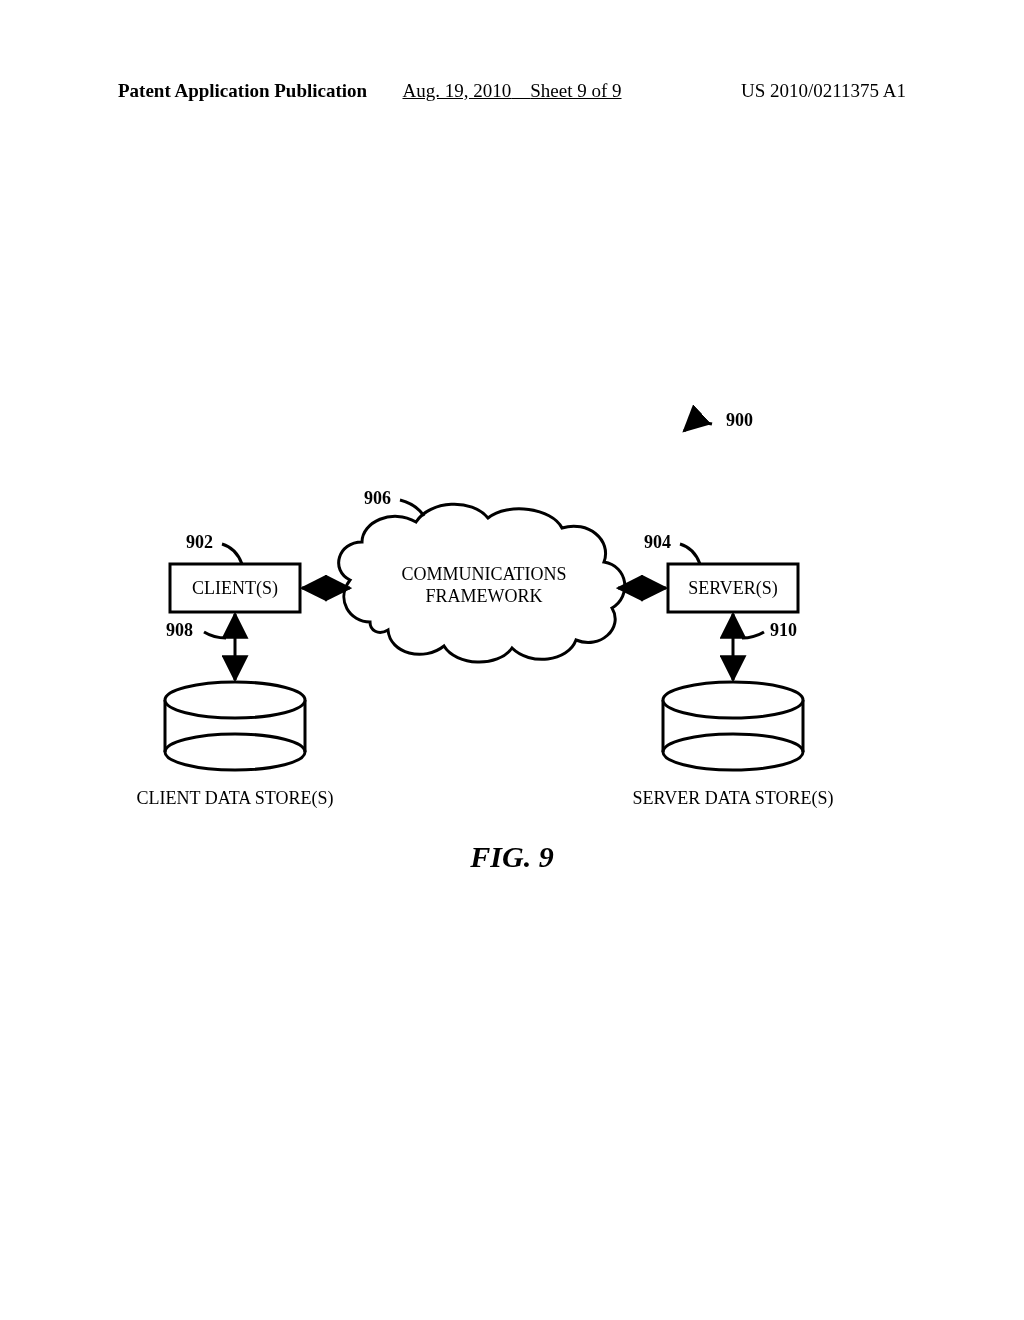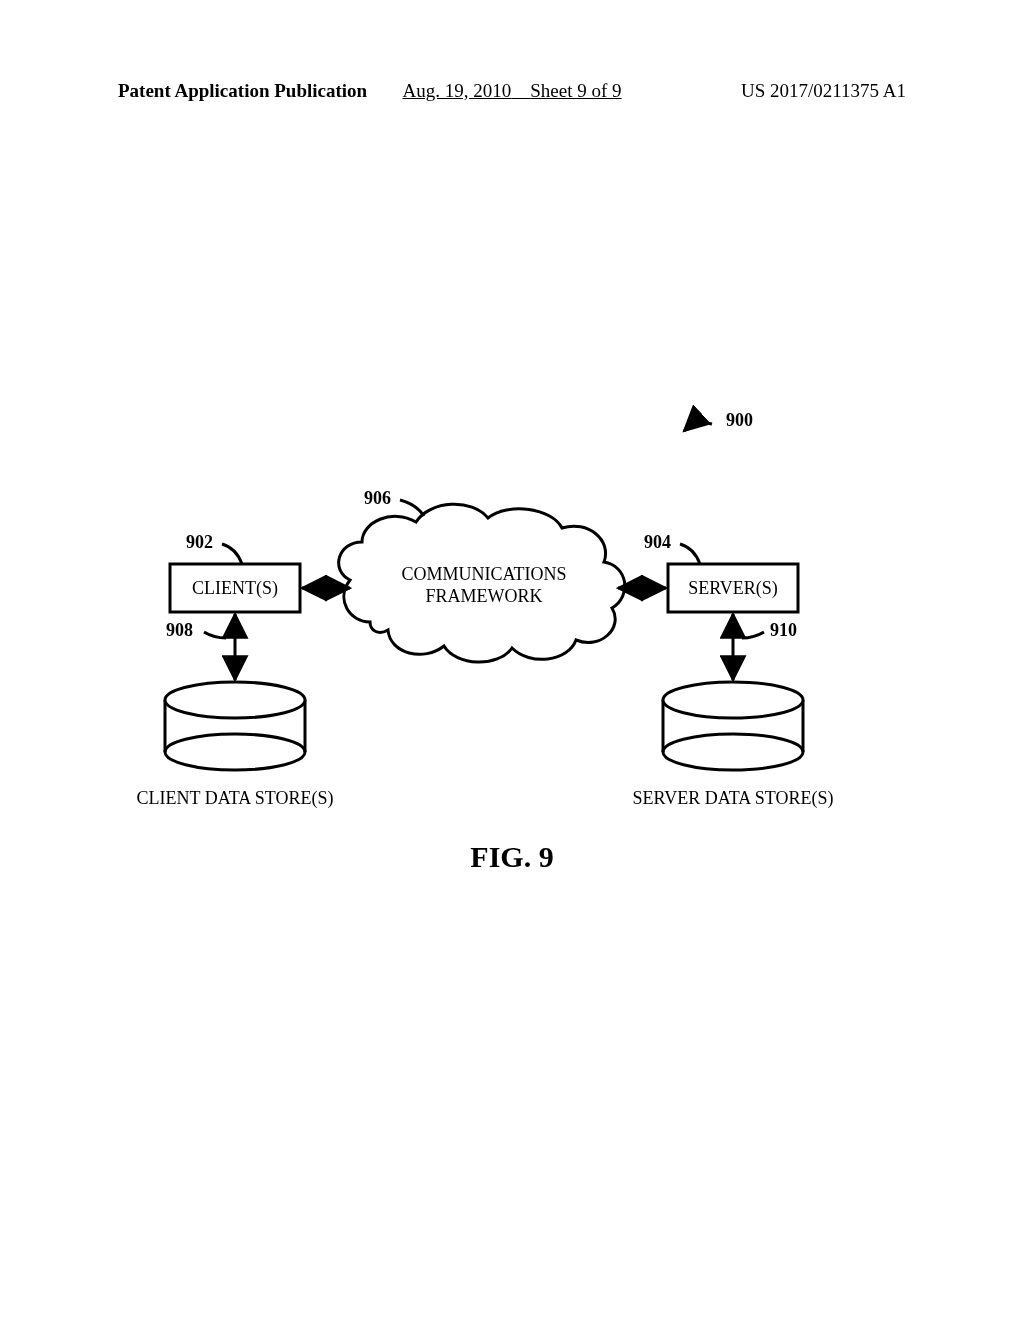--- a/index.html
+++ b/index.html
@@ -53,37 +53,38 @@
     font-family: "Times New Roman", serif;
     font-size: 18px;
     font-weight: bold;
   }
   .fig-caption {
     position: absolute;
     width: 1024px;
     text-align: center;
     top: 840px;
     font-size: 30px;
+    font-style: italic;
     font-weight: bold;
     font-family: "Times New Roman", serif;
   }
 </style>
 </head>
 <body>
 
 <div class="page">
 
   <div class="header">
     <span class="header-left">Patent Application Publication</span>
     <span class="header-mid">
       <span>Aug. 19, 2010</span>
       &nbsp;&nbsp;
       <span>Sheet 9 of 9</span>
     </span>
-    <span class="header-right">US 2017/0211375 A1</span>
+    <span class="header-right">US 2010/0211375 A1</span>
   </div>
 
   <svg class="diagram" viewBox="0 0 1024 1320">
     <defs>
       <marker id="arrowEnd" viewBox="0 0 12 12" refX="11" refY="6" markerWidth="9" markerHeight="9" orient="auto-start-reverse">
         <path d="M0,0 L12,6 L0,12 Z" fill="#000"></path>
       </marker>
       <marker id="arrowStart" viewBox="0 0 12 12" refX="1" refY="6" markerWidth="9" markerHeight="9" orient="auto">
         <path d="M12,0 L0,6 L12,12 Z" fill="#000"></path>
       </marker>

